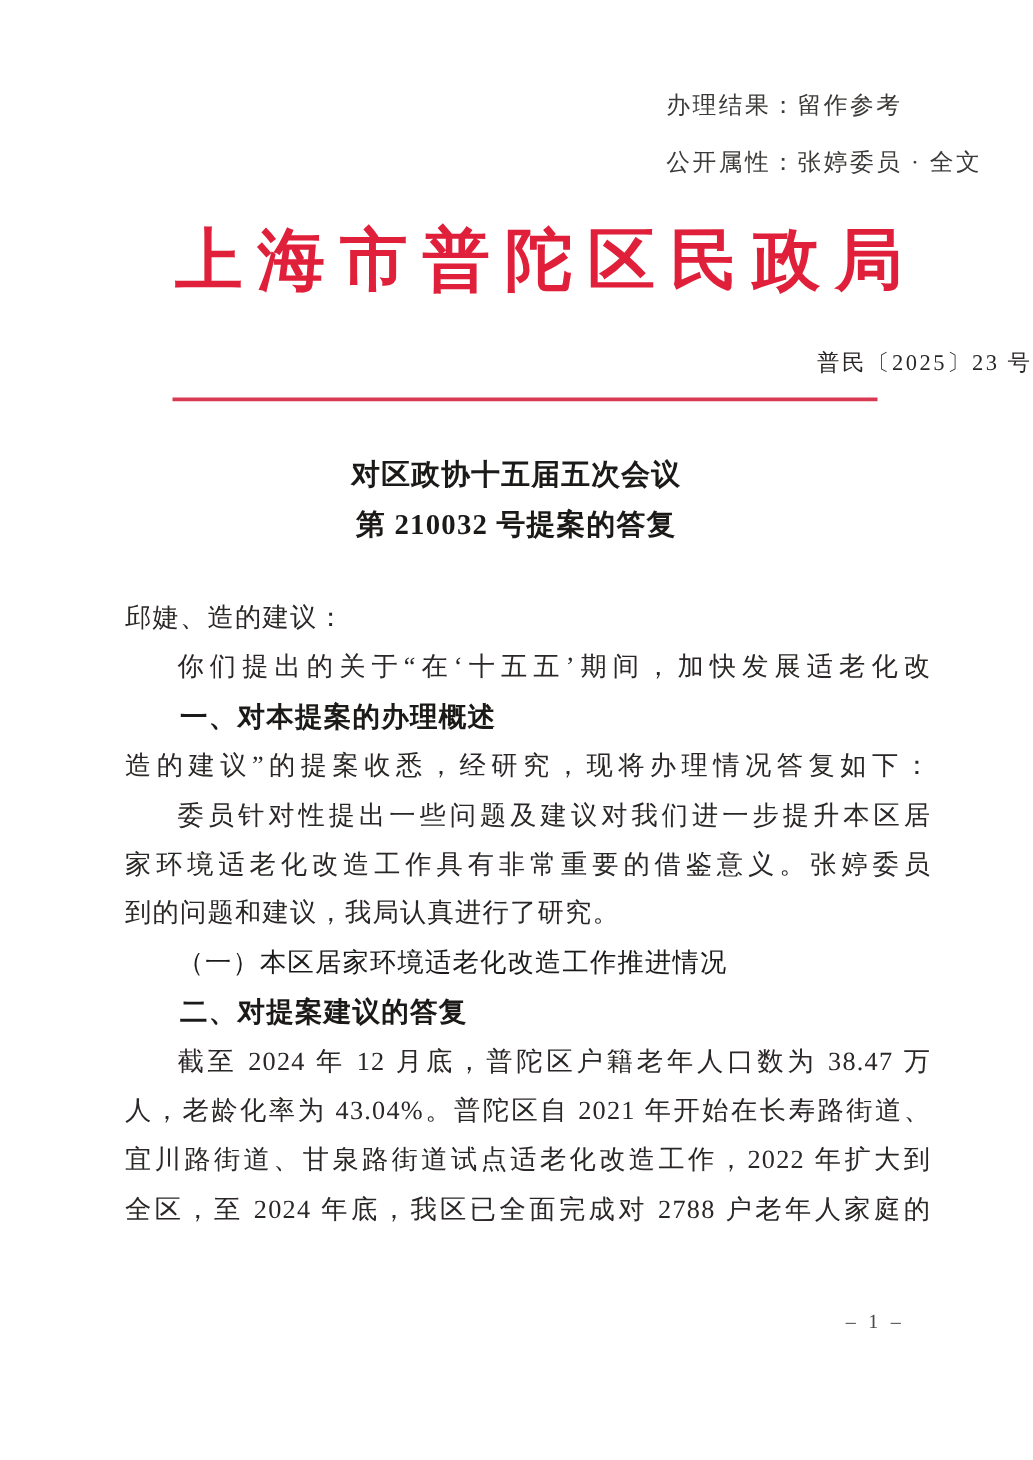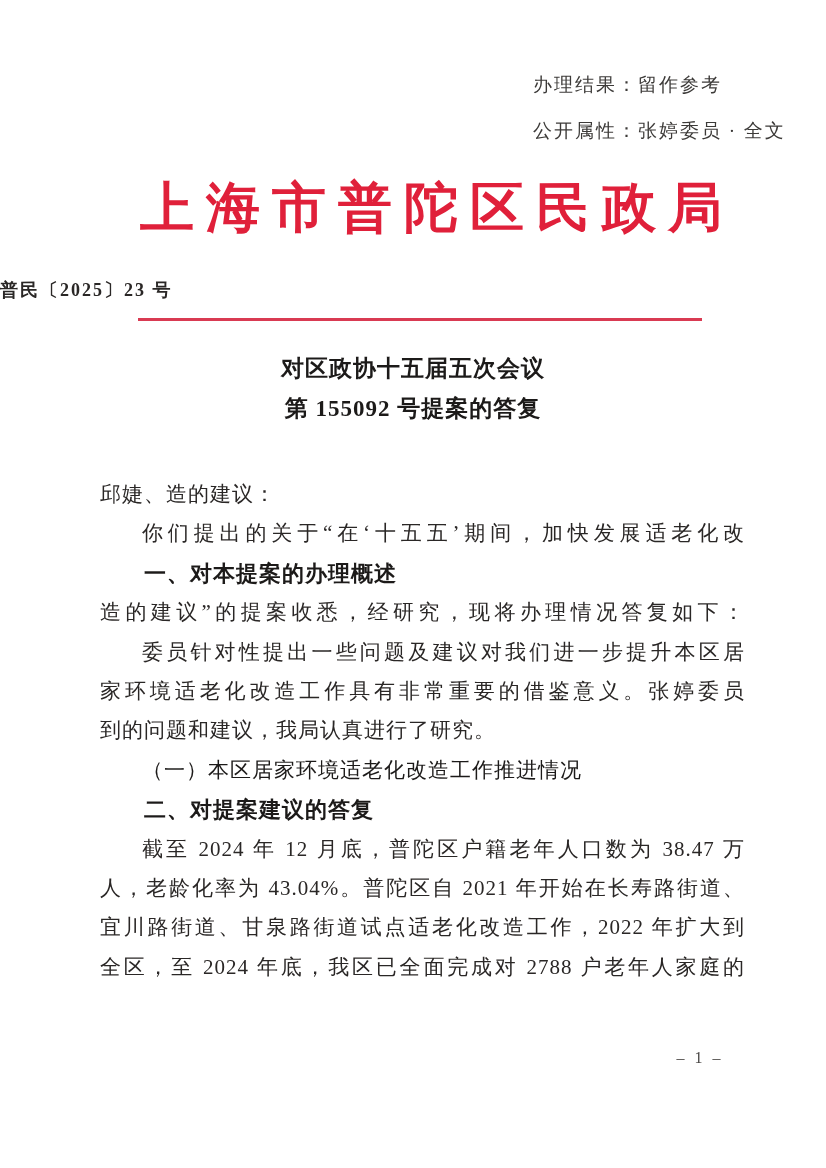--- a/index.html
+++ b/index.html
@@ -48,41 +48,40 @@
     letter-spacing:12px;
     color:var(--accent-red);
     white-space:nowrap;
   }
   
   .docno{
     position:absolute;
     top:277px;
     left:0;
     right:0;
-    text-align:left;
+    text-align:right;
     font-size:18px;
     line-height:26px;
     letter-spacing:2px;
     color:var(--ink);
     white-space:nowrap;
-    font-weight:bold;
   }
   .redline{
     position:absolute;
     top:318px;
     left:138px;
     width:564px;
     height:2.5px;
     background:var(--divider-red);
     border:none;
   }
   
   .doc-title{
     position:absolute;
-    top:349px;
+    top:360px;
     left:0;
     right:0;
     text-align:center;
     font-size:23px;
     line-height:40px;
     font-weight:bold;
     letter-spacing:1px;
     color:var(--heading-ink);
   }
   
@@ -138,21 +137,21 @@
   </div>
 
   <div class="agency">上海市普陀区民政局</div>
 
   <div class="docno">普民〔2025〕23 号</div>
 
   <div class="redline"></div>
 
   <div class="doc-title">
     <div>对区政协十五届五次会议</div>
-    <div>第 155092 号提案的答复</div>
+    <div>第 210032 号提案的答复</div>
   </div>
 
   <div class="body-text">
     <div class="bl">邱婕、造的建议：</div>
     <div class="bl indent fill">你们提出的关于“在‘十五五’期间，加快发展适老化改</div>
     <div class="bl indent heading">一、对本提案的办理概述</div>
     <div class="bl fill">造的建议”的提案收悉，经研究，现将办理情况答复如下：</div>
     <div class="bl indent fill">委员针对性提出一些问题及建议对我们进一步提升本区居</div>
     <div class="bl fill">家环境适老化改造工作具有非常重要的借鉴意义。张婷委员</div>
     <div class="bl">到的问题和建议，我局认真进行了研究。</div>

